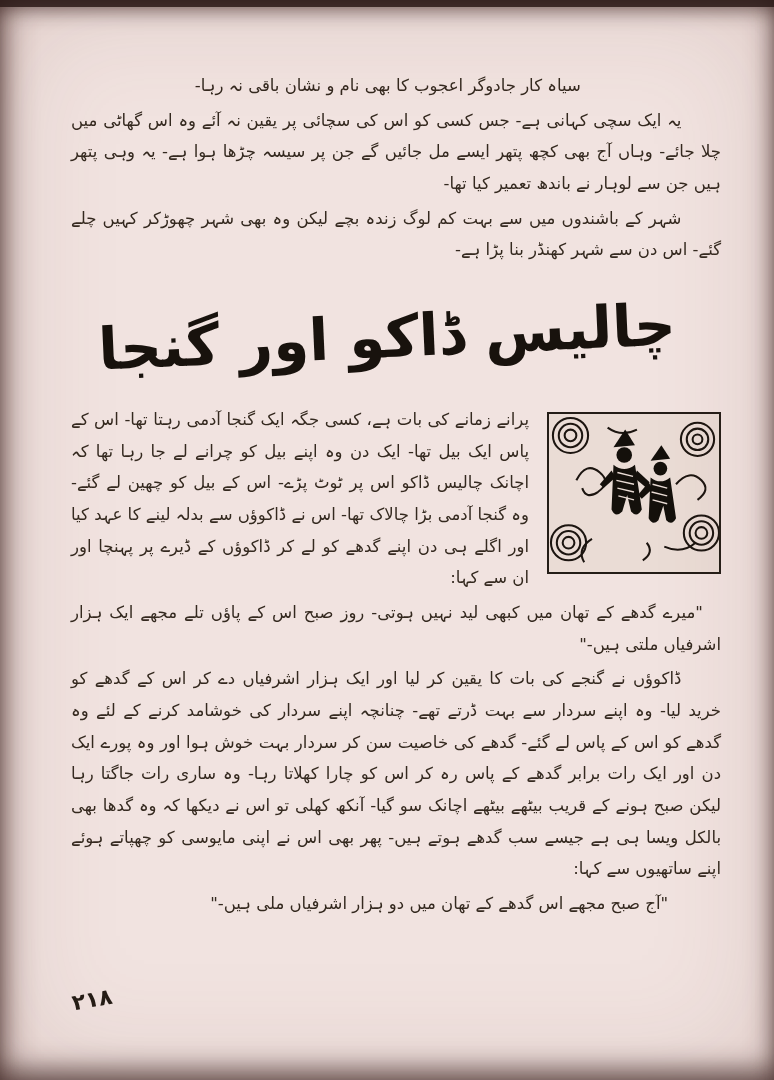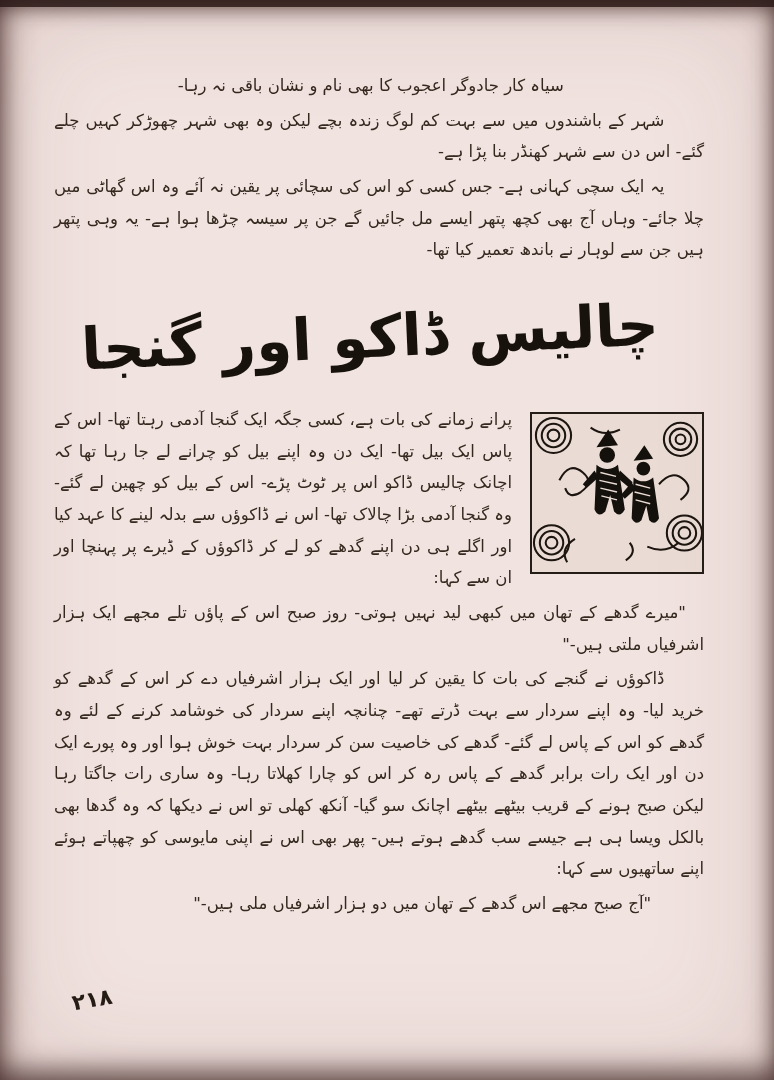--- a/index.html
+++ b/index.html
@@ -16,21 +16,21 @@
       inset 0 -20px 26px -8px rgba(45,22,20,.55),
       inset 18px 0 30px -10px rgba(70,38,34,.45),
       inset -14px 0 26px -10px rgba(70,38,34,.35),
       inset 0 0 120px rgba(120,70,62,.18);
   }
   .scan-wrap::after{
     content:"";position:absolute;left:0;right:0;top:0;height:7px;
     background:#2c1a17;opacity:.85;z-index:6;
   }
   .page-content{
-    position:absolute;top:70px;right:70px;width:650px;z-index:2;
+    position:absolute;top:70px;right:53px;width:650px;z-index:2;
     direction:rtl;text-align:justify;
     font-size:16.5px;line-height:1.92;color:#34291f;
   }
   p{margin:0 0 3px 0;}
   .p-indent{text-indent:2.4em;}
   .p-deep-indent{text-indent:8.5em;}
   .p-quote1{text-indent:1.1em;}
   .p-quote2{text-indent:3.2em;}
   .story-title{
     text-align:center;
@@ -54,22 +54,22 @@
   .story-body::after{content:"";display:block;clear:both;}
 </style>
 </head>
 <body>
 
 <div class="scan-wrap">
 
   <div class="page-content">
 
     <p class="p-deep-indent">سیاہ کار جادوگر اعجوب کا بھی نام و نشان باقی نہ رہا-</p>
+    <p class="p-indent">یہ ایک سچی کہانی ہے- جس کسی کو اس کی سچائی پر یقین نہ آئے وہ اس گھاٹی میں چلا جائے- وہاں آج بھی کچھ پتھر ایسے مل جائیں گے جن پر سیسہ چڑھا ہوا ہے- یہ وہی پتھر ہیں جن سے لوہار نے باندھ تعمیر کیا تھا-</p>
     <p class="p-indent">شہر کے باشندوں میں سے بہت کم لوگ زندہ بچے لیکن وہ بھی شہر چھوڑکر کہیں چلے گئے- اس دن سے شہر کھنڈر بنا پڑا ہے-</p>
-    <p class="p-indent">یہ ایک سچی کہانی ہے- جس کسی کو اس کی سچائی پر یقین نہ آئے وہ اس گھاٹی میں چلا جائے- وہاں آج بھی کچھ پتھر ایسے مل جائیں گے جن پر سیسہ چڑھا ہوا ہے- یہ وہی پتھر ہیں جن سے لوہار نے باندھ تعمیر کیا تھا-</p>
 
     <h1 class="story-title">چالیس ڈاکو اور گنجا</h1>
 
     <div class="story-body">
 
       <div class="illus">
         <svg viewBox="0 0 174 162" preserveAspectRatio="none">
           <rect width="174" height="162" fill="#eadcd5"></rect>
 
           <g stroke="#1c1510" fill="none" stroke-width="2.1">

